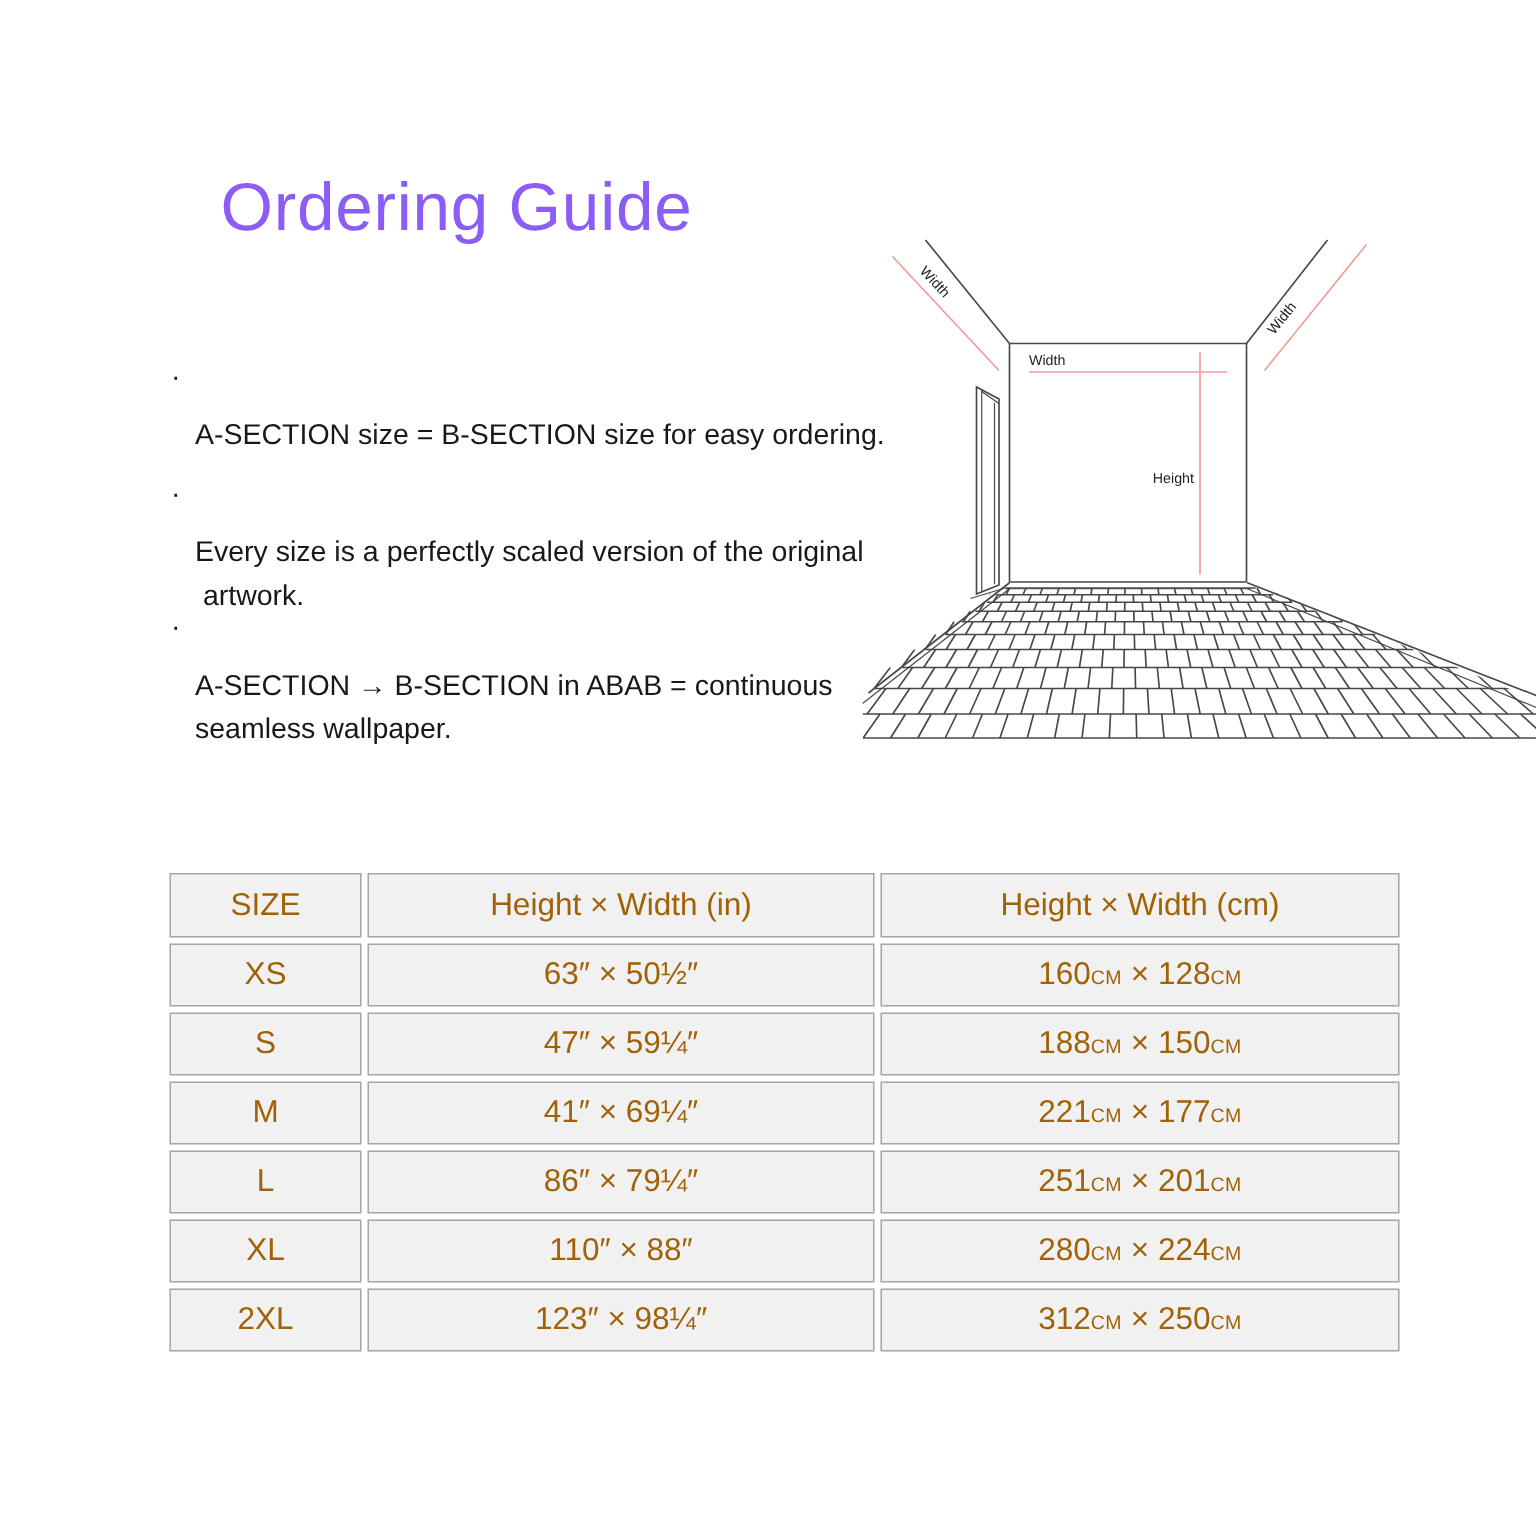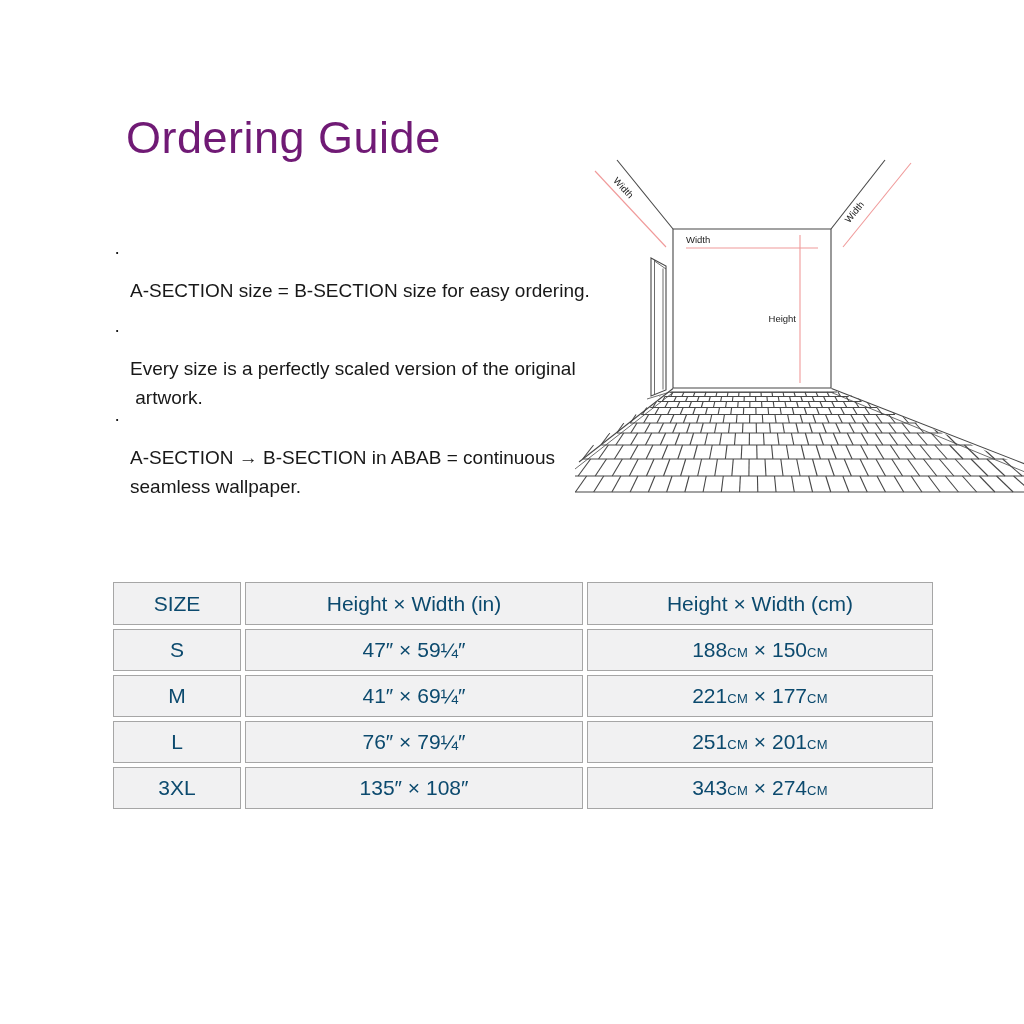--- a/index.html
+++ b/index.html
@@ -5,22 +5,22 @@
   :root{
     --line:#474747;
     --measure:#f09a9a;
   }
   html,body{margin:0;padding:0;}
   body{
     width:1024px;height:1024px;position:relative;background:#ffffff;
     font-family:"Liberation Sans", sans-serif;color:#1a1a1a;overflow:hidden;
   }
   .title{
-    position:absolute;left:126px;top:112px;
-    font-size:45px;font-weight:400;letter-spacing:0.5px;color:#701a75;
+    position:absolute;left:147px;top:112px;
+    font-size:45px;font-weight:400;letter-spacing:0.5px;color:#8b5cf6;
   }
   .bullet{
     position:absolute;left:114px;display:flex;align-items:flex-start;
     font-size:19px;line-height:1.5;color:#181818;
   }
   .bullet .dot{width:16px;flex:0 0 16px;text-align:left;}
   .bullet .btext{white-space:pre-wrap;margin-top:39px;}
   .b1{top:238px;}
   .b2{top:316px;}
   .b3{top:405px;}
@@ -31,21 +31,21 @@
   .room .red{stroke:var(--measure);stroke-width:1.1;}
   .room text{fill:#222;font-size:9.5px;font-family:"Liberation Sans",sans-serif;stroke:none;}
   .fl{stroke:var(--line);fill:none;}
 
   table.sizes{
     position:absolute;left:109px;top:578px;
     border-collapse:separate;border-spacing:4px;
   }
   table.sizes th,table.sizes td{
     background:#f1f1f2;border:1px solid #a6a6a6;
-    font-weight:400;font-size:21px;color:#0c4a6e;
+    font-weight:400;font-size:21px;color:#a16207;
     text-align:center;vertical-align:middle;padding:0;
   }
   table.sizes th{height:41px;}
   table.sizes td{height:40px;}
   .col-size{width:126px;}
   .col-in{width:336px;}
   .col-cm{width:344px;}
   .u{font-size:0.62em;text-transform:uppercase;letter-spacing:0.3px;}
 </style>
 </head>
@@ -439,40 +439,50 @@
 
 <table class="sizes">
   <thead>
     <tr>
       <th class="col-size">SIZE</th>
       <th class="col-in">Height × Width (in)</th>
       <th class="col-cm">Height × Width (cm)</th>
     </tr>
   </thead>
   <tbody id="size-rows">
+  <tr>
+    <td class="col-size">XS</td>
+    <td class="col-in">63″ × 50½″</td>
+    <td class="col-cm">160<span class="u">cm</span> × 128<span class="u">cm</span></td>
+  </tr>
 
   <tr>
     <td class="col-size">S</td>
     <td class="col-in">47″ × 59¼″</td>
     <td class="col-cm">188<span class="u">cm</span> × 150<span class="u">cm</span></td>
   </tr>
 
   <tr>
     <td class="col-size">M</td>
     <td class="col-in">41″ × 69¼″</td>
     <td class="col-cm">221<span class="u">cm</span> × 177<span class="u">cm</span></td>
   </tr>
 
   <tr>
     <td class="col-size">L</td>
-    <td class="col-in">76″ × 79¼″</td>
+    <td class="col-in">86″ × 79¼″</td>
     <td class="col-cm">251<span class="u">cm</span> × 201<span class="u">cm</span></td>
   </tr>
 
-
-
-  <tr>
-    <td class="col-size">3XL</td>
-    <td class="col-in">135″ × 108″</td>
-    <td class="col-cm">343<span class="u">cm</span> × 274<span class="u">cm</span></td>
-  </tr>
+  <tr>
+    <td class="col-size">XL</td>
+    <td class="col-in">110″ × 88″</td>
+    <td class="col-cm">280<span class="u">cm</span> × 224<span class="u">cm</span></td>
+  </tr>
+
+  <tr>
+    <td class="col-size">2XL</td>
+    <td class="col-in">123″ × 98¼″</td>
+    <td class="col-cm">312<span class="u">cm</span> × 250<span class="u">cm</span></td>
+  </tr>
+
 </tbody>
 </table>
 
 </body></html>

